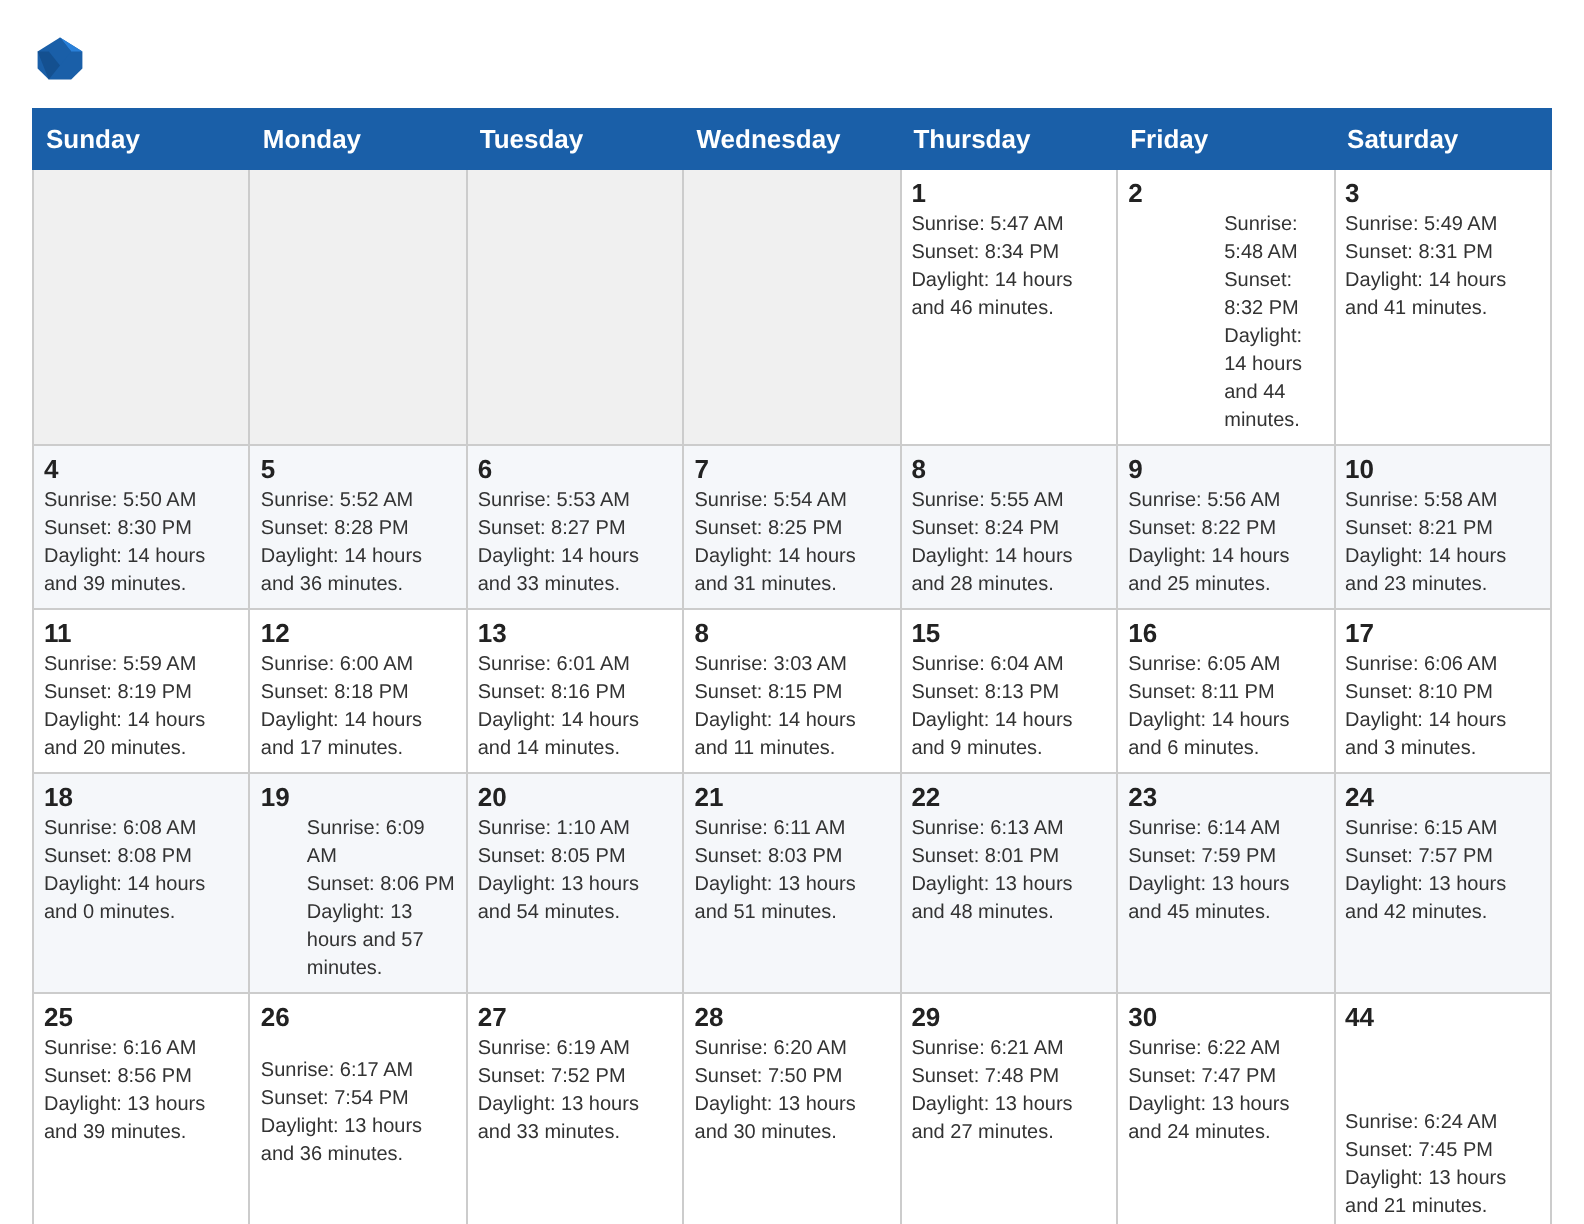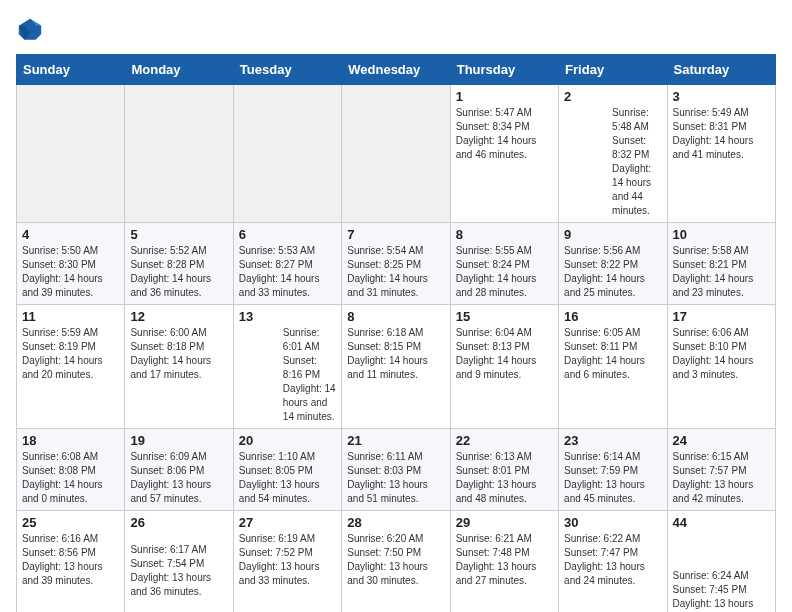--- a/index.html
+++ b/index.html
@@ -206,27 +206,27 @@
 Daylight: 14 hours and 20 minutes.</div>
           </td>
           <td>
             <span class="day-num">12</span>
             <div class="day-info" style="white-space: pre-line;">Sunrise: 6:00 AM
 Sunset: 8:18 PM
 Daylight: 14 hours and 17 minutes.</div>
           </td>
           <td>
             <span class="day-num">13</span>
-            <div class="day-info" style="white-space: pre-line; margin-left: 44px;">Sunrise: 6:01 AM
+            <div class="day-info" style="white-space: pre-line;">Sunrise: 6:01 AM
 Sunset: 8:16 PM
 Daylight: 14 hours and 14 minutes.</div>
           </td>
           <td>
             <span class="day-num">8</span>
-            <div class="day-info" style="white-space: pre-line;">Sunrise: 6:18 AM
+            <div class="day-info" style="white-space: pre-line;">Sunrise: 3:03 AM
 Sunset: 8:15 PM
 Daylight: 14 hours and 11 minutes.</div>
           </td>
           <td>
             <span class="day-num">15</span>
             <div class="day-info" style="white-space: pre-line;">Sunrise: 6:04 AM
 Sunset: 8:13 PM
 Daylight: 14 hours and 9 minutes.</div>
           </td>
           <td>
@@ -244,21 +244,21 @@
         </tr>
         <tr>
           <td>
             <span class="day-num">18</span>
             <div class="day-info" style="white-space: pre-line;">Sunrise: 6:08 AM
 Sunset: 8:08 PM
 Daylight: 14 hours and 0 minutes.</div>
           </td>
           <td>
             <span class="day-num">19</span>
-            <div class="day-info" style="white-space: pre-line;">Sunrise: 6:09 AM
+            <div class="day-info" style="white-space: pre-line; margin-left: 23px;">Sunrise: 6:09 AM
 Sunset: 8:06 PM
 Daylight: 13 hours and 57 minutes.</div>
           </td>
           <td>
             <span class="day-num">20</span>
             <div class="day-info" style="white-space: pre-line;">Sunrise: 1:10 AM
 Sunset: 8:05 PM
 Daylight: 13 hours and 54 minutes.</div>
           </td>
           <td>

